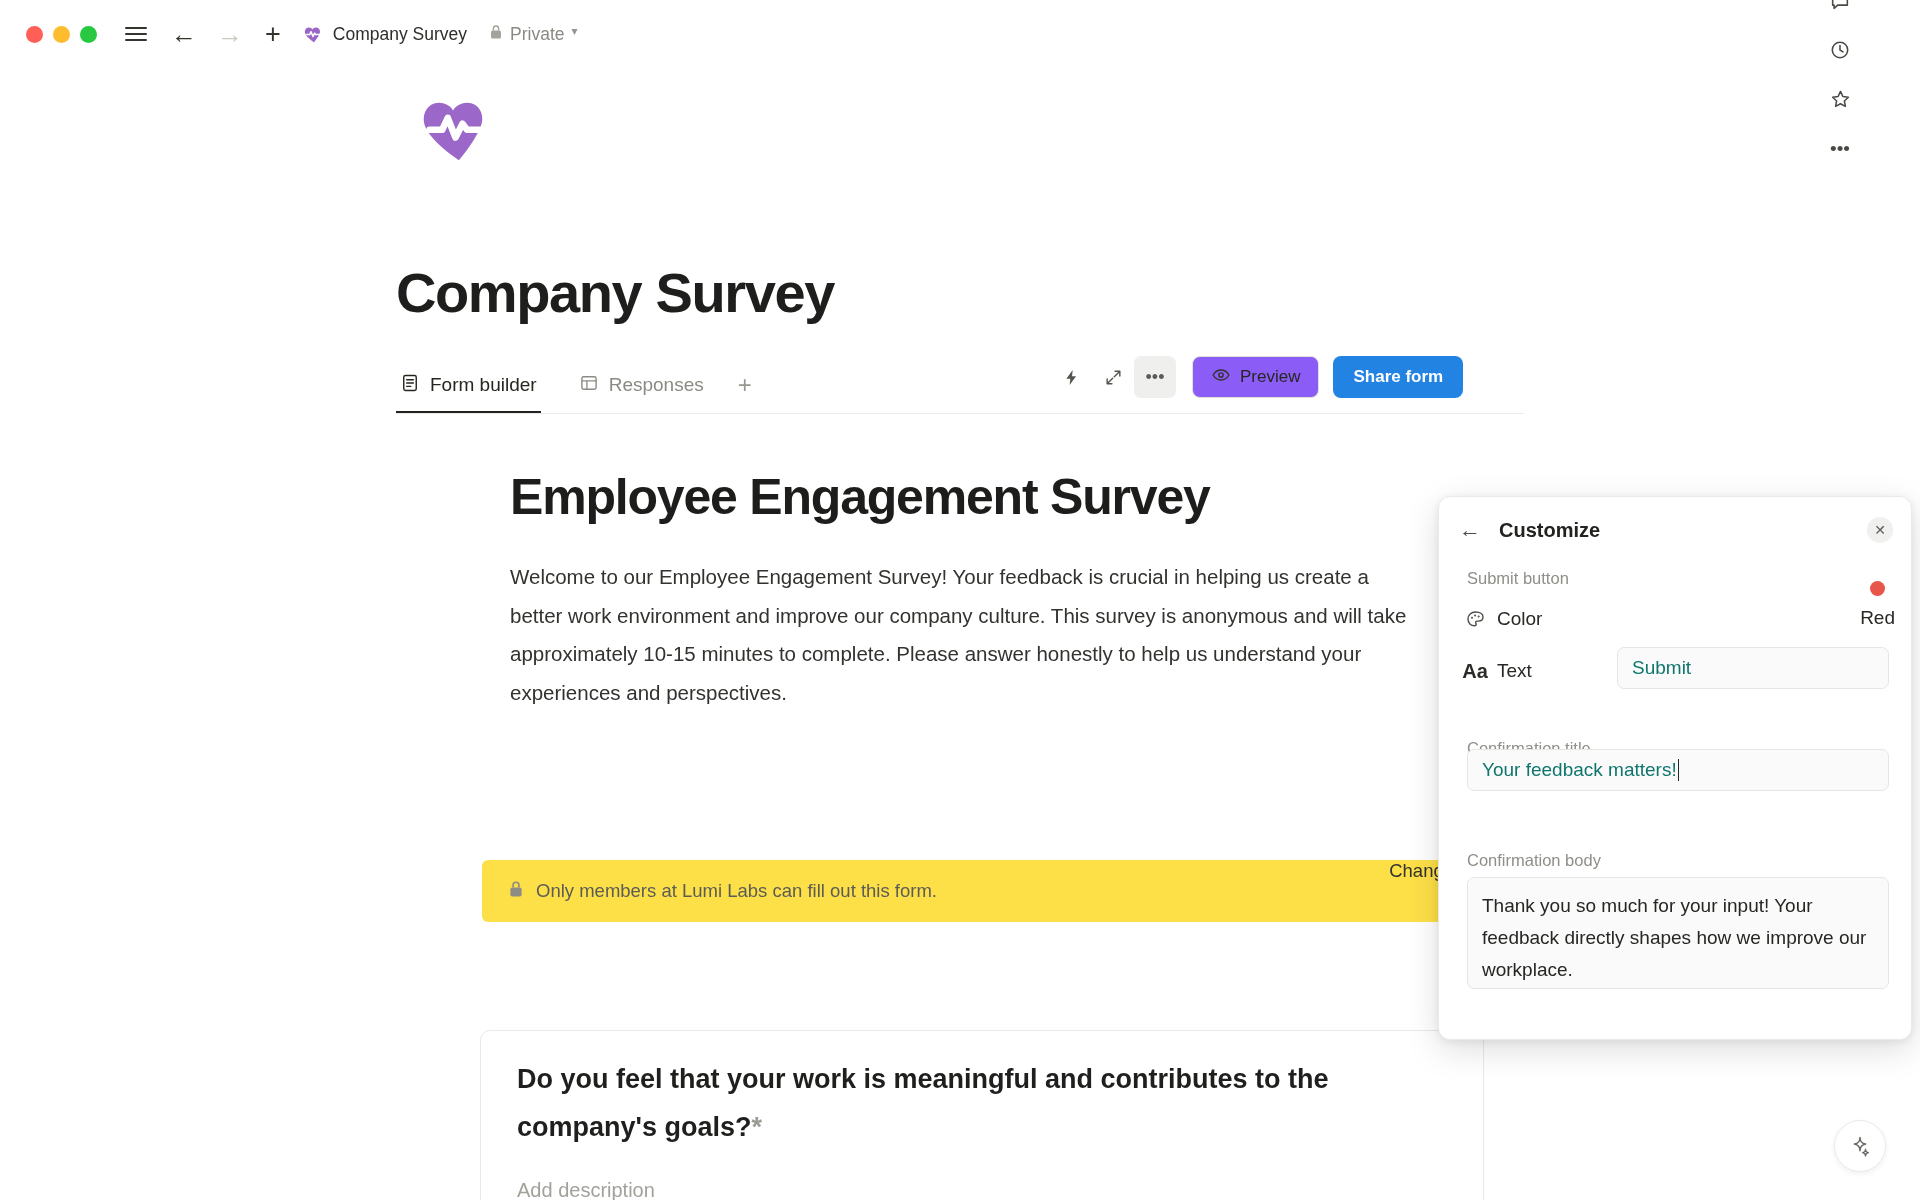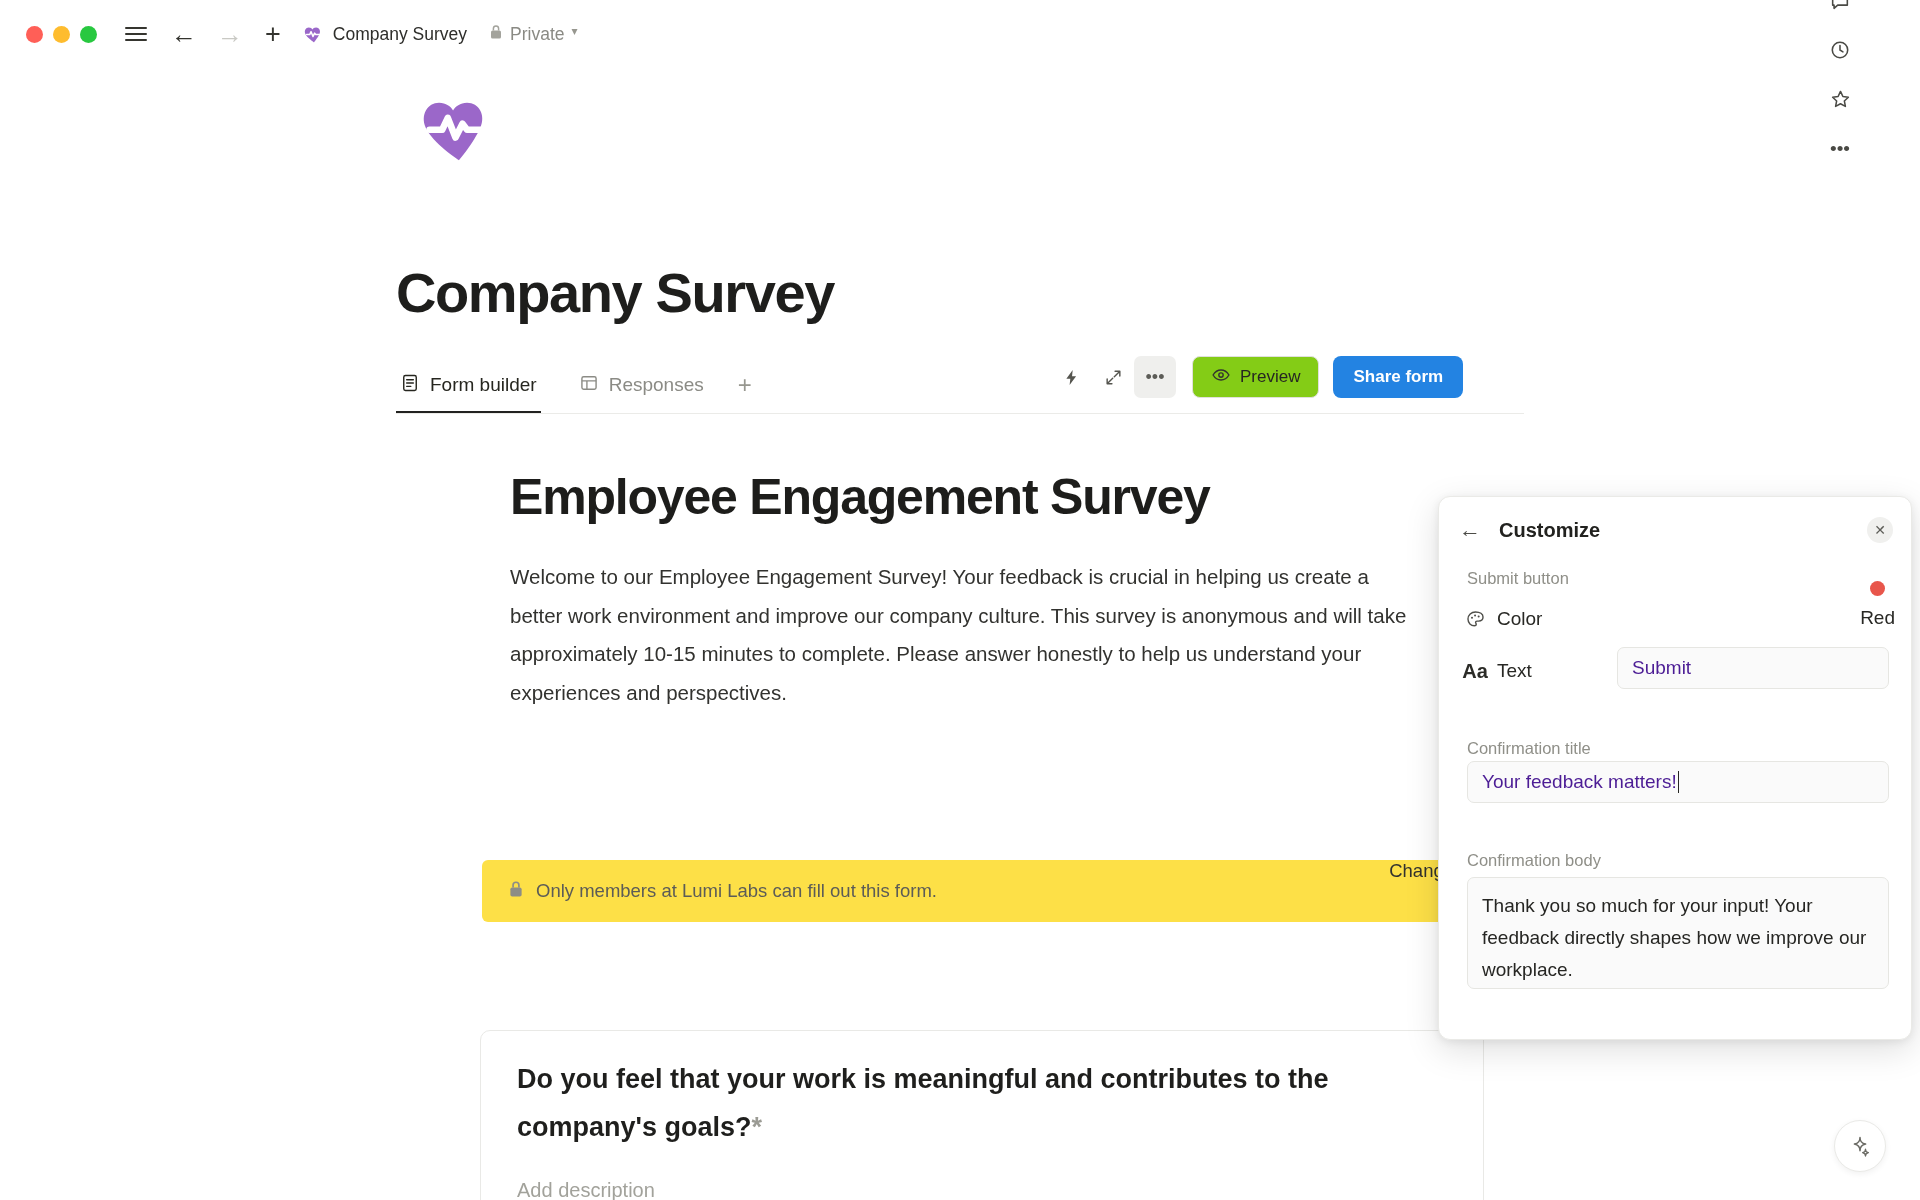--- a/index.html
+++ b/index.html
@@ -84,21 +84,21 @@
 
   .tabs-right { position: absolute; right: 0px; top: 288px; display: flex; align-items: center; gap: 0px; }
   .mini-btn {
     width: 42px; height: 42px; display: flex; align-items: center; justify-content: center;
     border-radius: 7px; color: #5c5c57; font-size: 18px;
   }
   .mini-btn.boxed { background: #efefed; }
   .preview-btn {
     display: flex; align-items: center; gap: 9px;
     height: 42px; padding: 0 18px; border: 1px solid #e0e0dc; border-radius: 8px;
-    font-size: 17px; color: #262622; background: #84cc16; margin-left: 16px;
+    font-size: 17px; color: #262622; background: #8b5cf6; margin-left: 16px;
   }
   .share-form-btn {
     height: 42px; padding: 0 20px; border-radius: 8px;
     background: #2383e2; color: #fff; font-size: 17px; font-weight: 600;
     display: flex; align-items: center; margin-left: 14px;
   }
 
   
   .form-title {
     position: absolute; left: 510px; top: 400px;
@@ -146,21 +146,21 @@
   }
   .row-ico { width: 44px; margin-left: 14px; display: flex; align-items: center; justify-content: center; font-size: 19px; color: #4f4f4a; }
   .row-name { font-size: 19px; color: #282824; }
   .row-val { margin-left: auto; margin-right: 18px; display: flex; align-items: center; gap: 11px; font-size: 19px; color: #282824; flex-direction: column; }
   .color-dot { width: 15px; height: 15px; border-radius: 50%; }
   .row-chev { color: #9b9b94; font-size: 15px; }
 
   .text-input {
     position: absolute; height: 42px; border: 1px solid #e6e6e2; border-radius: 7px;
     background: #fafafa; display: flex; align-items: center; padding: 0 14px;
-    font-size: 19px; color: #4c1d95;
+    font-size: 19px; color: #0f766e;
   }
   .caret { display: inline-block; width: 1.6px; height: 22px; background: #262623; margin-left: 1px; }
   .textarea {
     position: absolute; border: 1px solid #e6e6e2; border-radius: 7px; background: #fafafa;
     padding: 12px 14px; font-size: 19px; line-height: 32px; color: #262623;
   }
 
   .ai-fab {
     position: absolute; right: 34px; bottom: 28px; width: 52px; height: 52px;
     border-radius: 50%; border: 1px solid #eaeae7; background: #fff;
@@ -344,21 +344,21 @@
 
     <div class="row" style="top:150px;">
       <span class="row-ico" style="font-weight:700; font-size:20px; color:#2b2b27;">Aa</span>
       <span class="row-name">Text</span>
     </div>
     <div class="text-input" style="left:178px; top:150px; width:272px;">
       <span>Submit</span>
     </div>
 
     <div class="panel-label" style="left:28px; top:242px;">Confirmation title</div>
-    <div class="text-input" style="left:28px; top:264px; width:422px;">
+    <div class="text-input" style="left:28px; top:252px; width:422px;">
       <span>Your feedback matters!</span>
         <span class="caret"></span>
     </div>
 
     <div class="panel-label" style="left:28px; top:354px;">Confirmation body</div>
     <div class="textarea" style="left:28px; top:380px; width:422px; height:112px;">
       <span>Thank you so much for your input! Your feedback directly shapes how we improve our workplace.</span>
     </div>
   </div>
 

